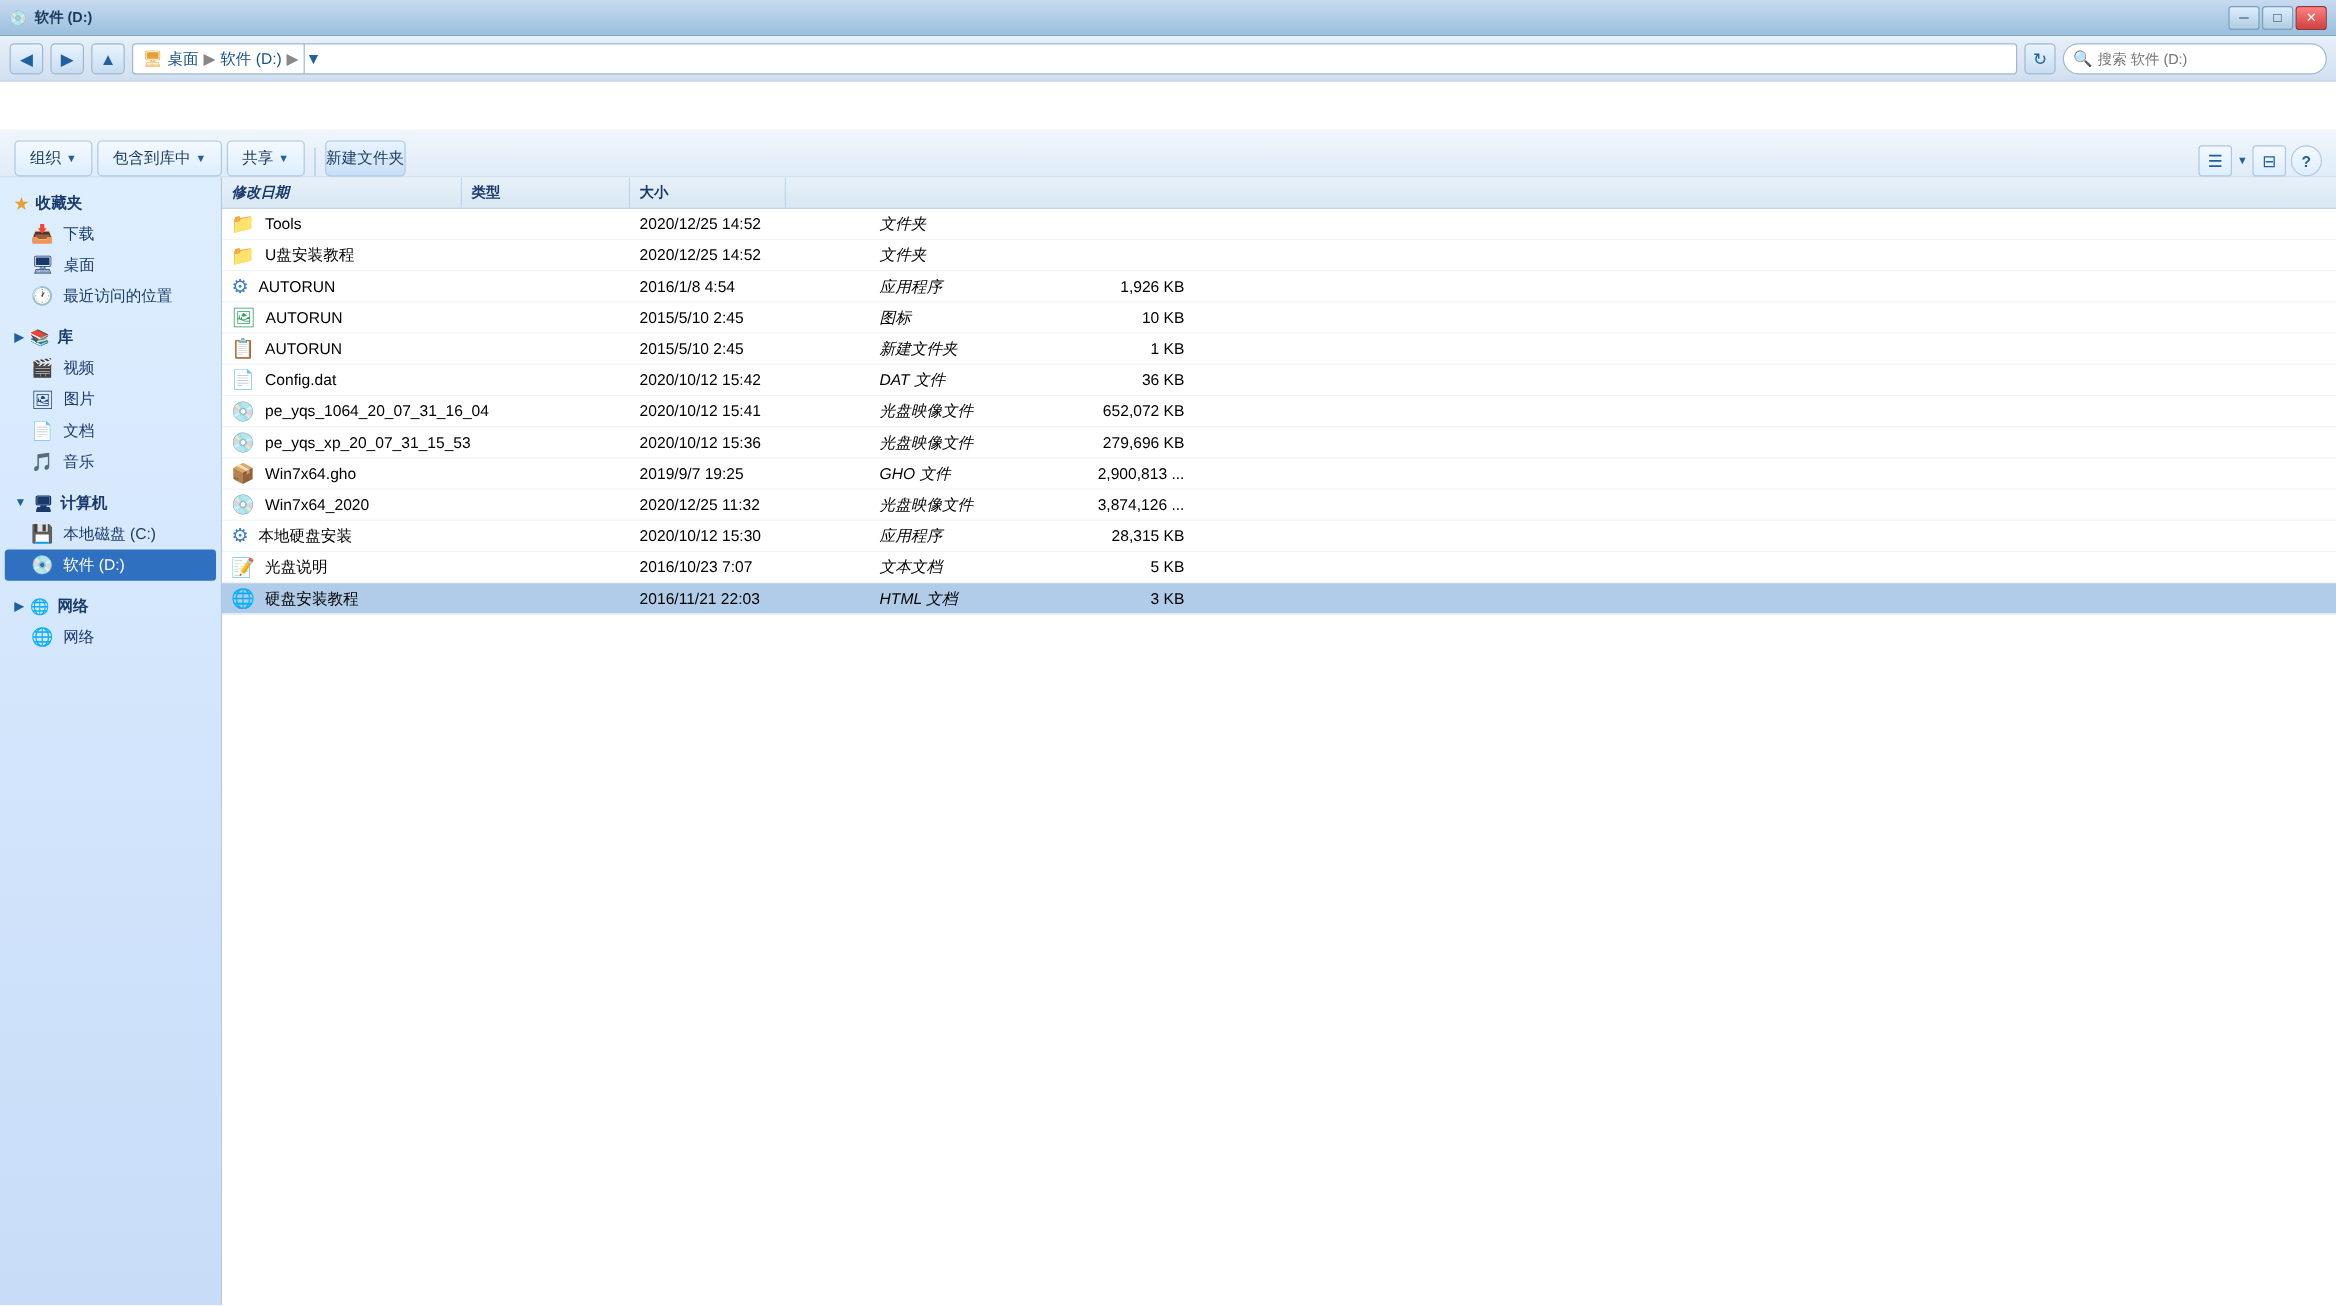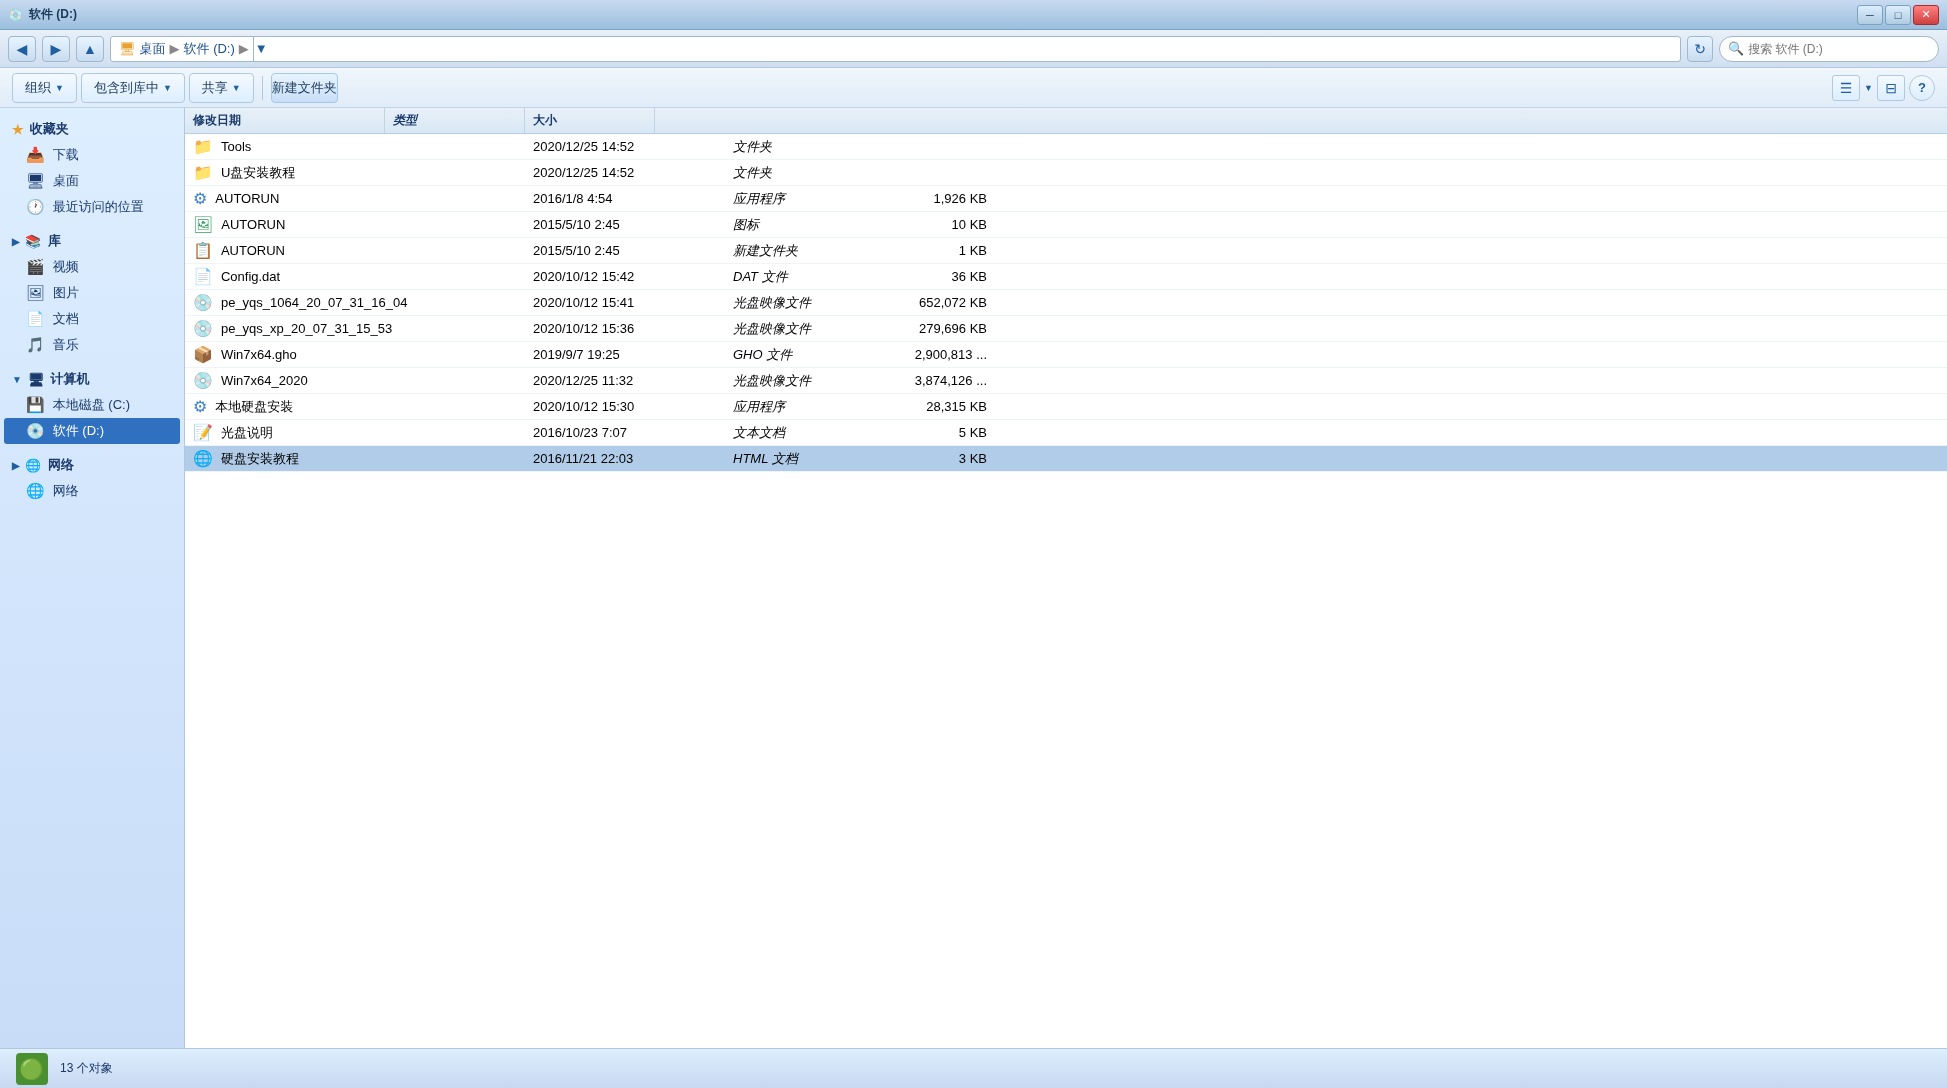--- a/index.html
+++ b/index.html
@@ -138,24 +138,25 @@
       cursor: pointer;
       font-size: 14px;
       color: #2060a0;
     }
 
     
     .toolbar {
       height: 40px;
       background: linear-gradient(to bottom, #f0f6fc 0%, #e0ecf8 100%);
       display: flex;
-      align-items: center;
+      align-items: flex-end;
       padding: 0 12px;
       gap: 4px;
       border-bottom: 1px solid #c0d4e8;
+      margin-top: 40px;
     }
     .toolbar-btn {
       height: 30px;
       padding: 0 12px;
       border: 1px solid #b0c8e0;
       background: linear-gradient(to bottom, #f4f9ff, #ddeeff);
       border-radius: 4px;
       cursor: pointer;
       display: flex;
       align-items: center;
@@ -291,22 +292,22 @@
       font-size: 12px;
       color: #1a3a6c;
       font-weight: bold;
       cursor: pointer;
       height: 100%;
       display: flex;
       align-items: center;
       border-right: 1px solid #c0d4e8;
     }
     .col-name { width: 340px; }
-    .col-date { width: 200px; }
-    .col-type { width: 140px; font-style: italic; }
+    .col-date { width: 200px; font-style: italic; }
+    .col-type { width: 140px; }
     .col-size { width: 130px; }
 
     .file-row {
       display: flex;
       align-items: center;
       height: 26px;
       border-bottom: 1px solid #eef4fb;
       cursor: pointer;
     }
     .file-row.selected {

